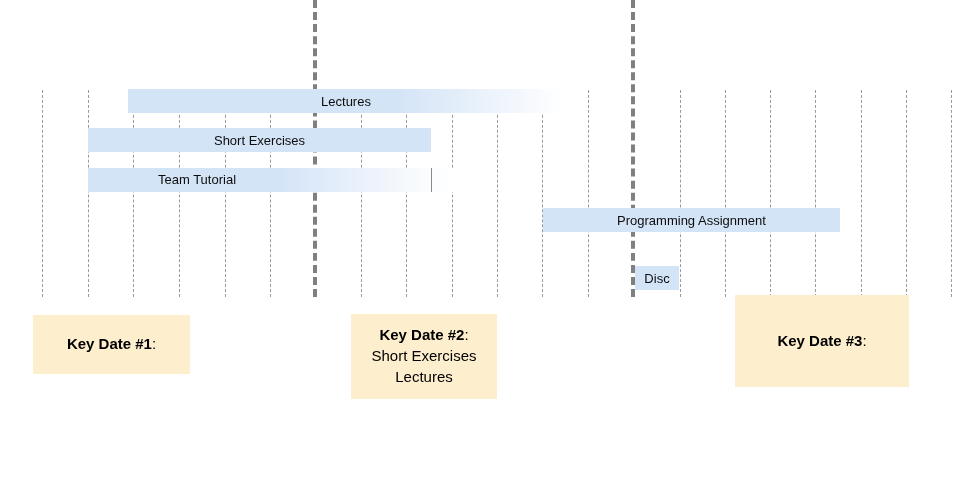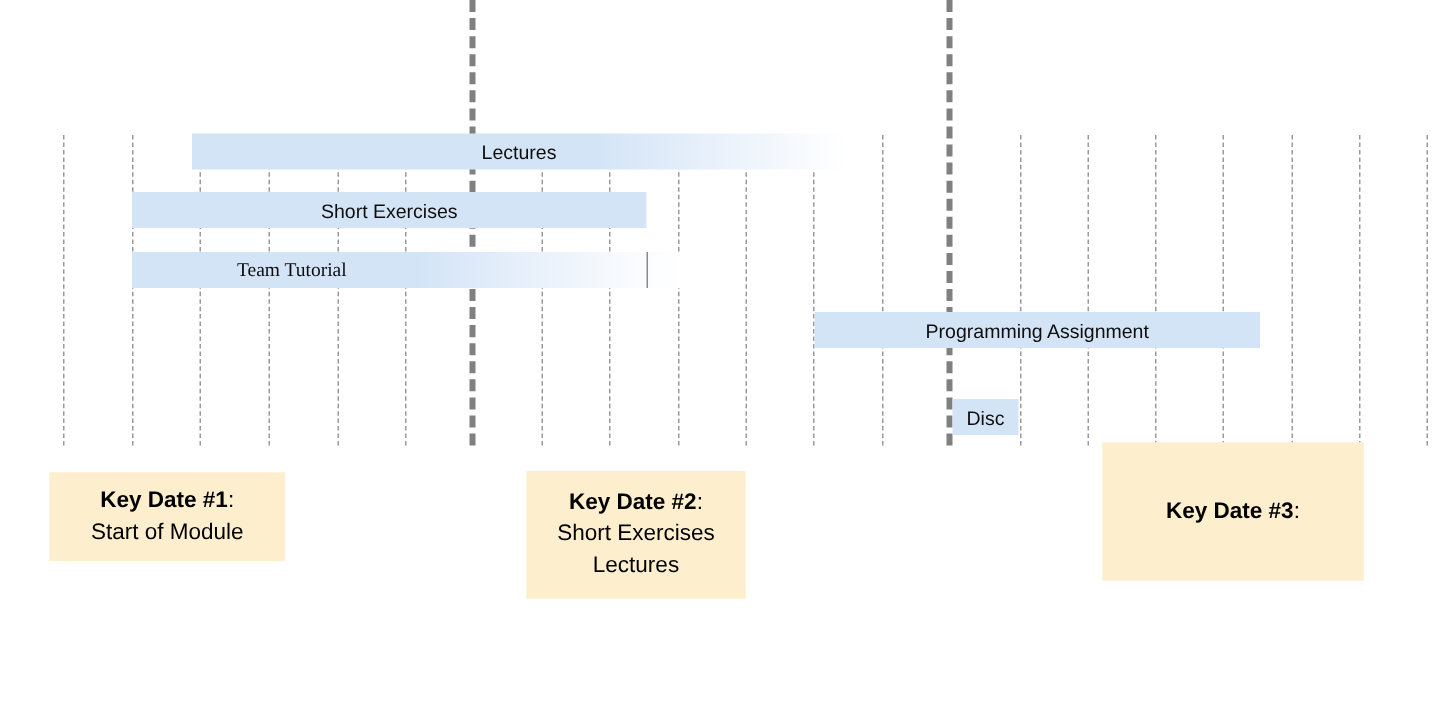--- a/index.html
+++ b/index.html
@@ -109,35 +109,34 @@
 
   <div class="bar bar-fade" style="left:88px; top:89px; width:436px;">
     <span class="bar-label">Lectures</span>
   </div>
 
   <div class="bar bar-solid" style="left:88px; top:128px; width:343px;">
     <span class="bar-label">Short Exercises</span>
   </div>
 
   <div class="bar bar-fade2" style="left:88px; top:168px; width:368px;">
-    <span class="bar-label" style="position:absolute; left:70px; top:5px;font-family:Liberation Serif, serif;">Team Tutorial</span>
+    <span class="bar-label" style="position:absolute; left:70px; top:5px;">Team Tutorial</span>
     <span class="bar-divider" style="left:343px;"></span>
   </div>
 
   <div class="bar bar-solid" style="left:543px; top:208px; width:297px;">
     <span class="bar-label">Programming Assignment</span>
   </div>
 
   <div class="bar bar-solid" style="left:635px; top:266px; width:44px;">
     <span class="bar-label">Disc</span>
   </div>
 
   <div class="keybox" style="left:33px; top:315px; width:157px; height:59px;">
     <div class="kb-title"><span>Key Date #1</span><span class="kb-colon">:</span></div>
-    <div class="kb-sub">Start of Module</div>
   </div>
 
   <div class="keybox" style="left:351px; top:314px; width:146px; height:85px;">
     <div class="kb-title"><span>Key Date #2</span><span class="kb-colon">:</span></div>
     <div class="kb-sub">Short Exercises</div>
     <div class="kb-sub">Lectures</div>
   </div>
 
   <div class="keybox" style="left:735px; top:295px; width:174px; height:92px;">
     <div class="kb-title"><span>Key Date #3</span><span class="kb-colon">:</span></div>

